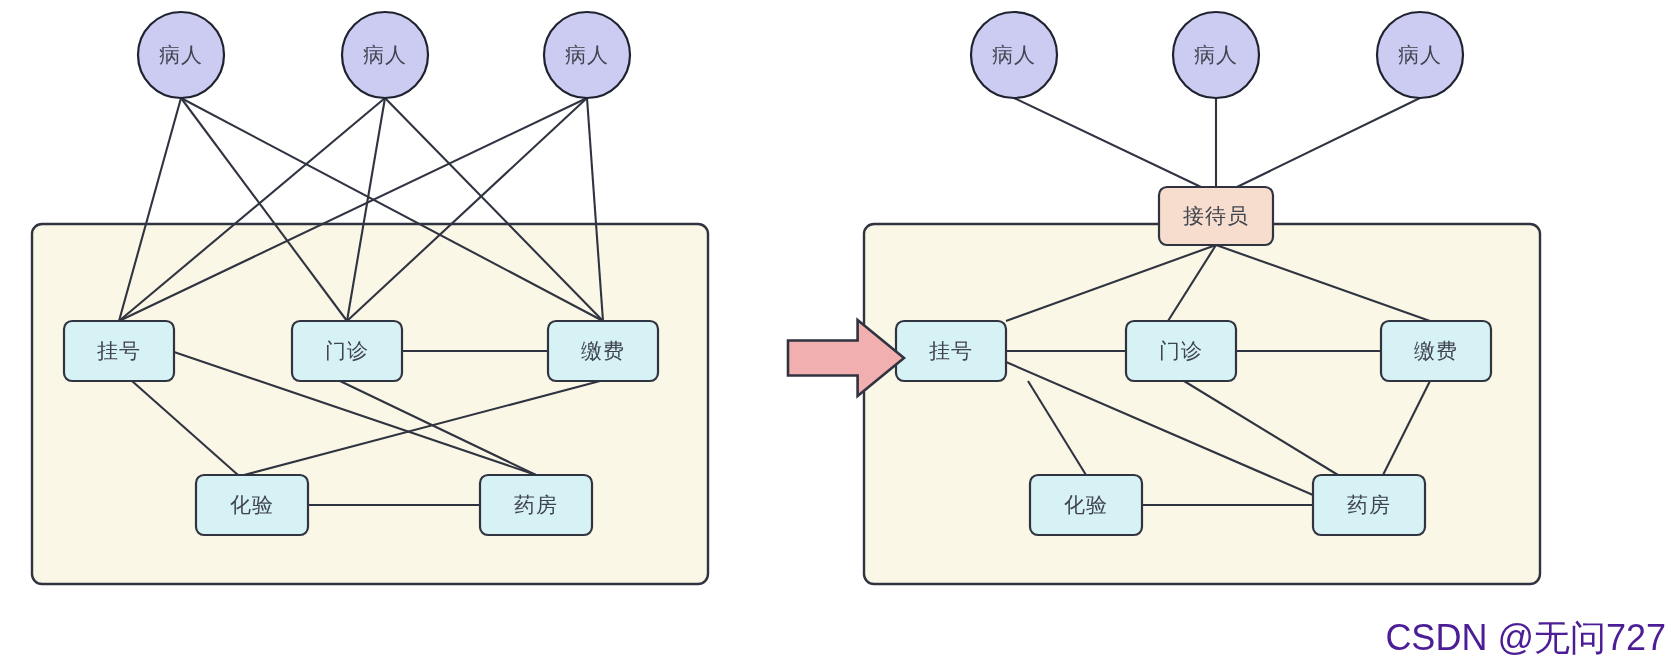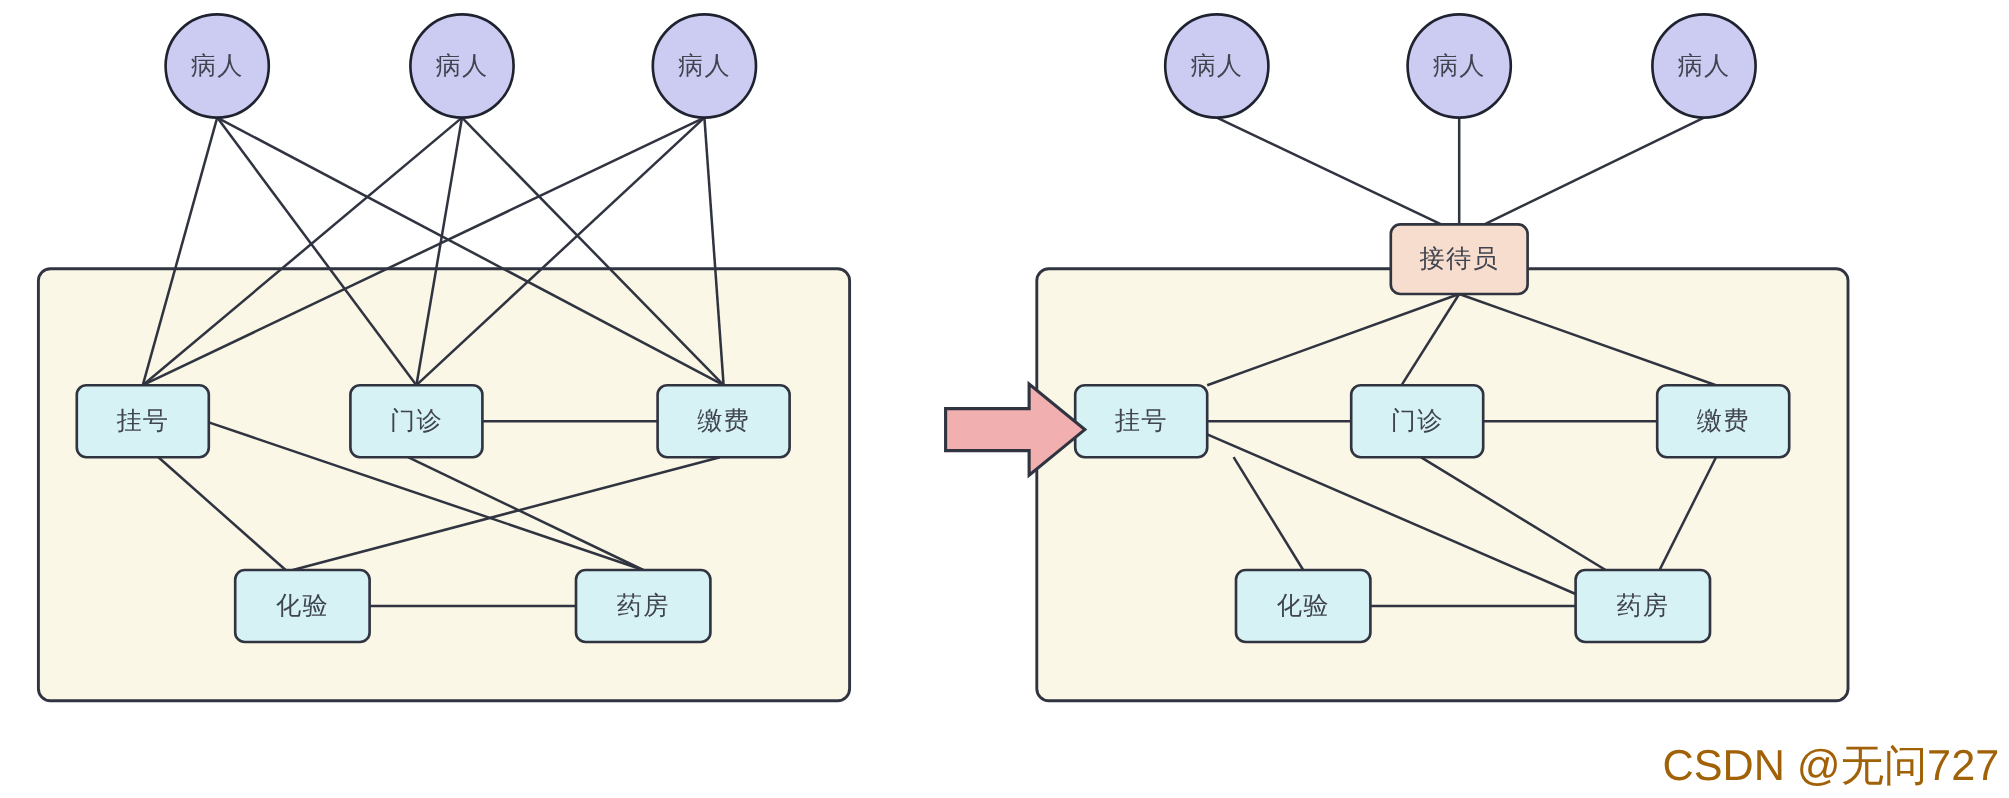--- a/index.html
+++ b/index.html
@@ -23,21 +23,21 @@
     letter-spacing:1px;
   }
   .circle-label{
     font-family:"Liberation Sans","DejaVu Sans",sans-serif;
     font-size:21px;fill:#3f4450;text-anchor:middle;dominant-baseline:middle;
     letter-spacing:1px;
   }
   .watermark{
     position:absolute;right:8px;bottom:2px;
     font-family:"Liberation Sans","DejaVu Sans",sans-serif;
-    font-size:36px;color:#a16207;white-space:nowrap;user-select:none;
+    font-size:36px;color:#4c1d95;white-space:nowrap;user-select:none;
   }
 </style>
 </head>
 <body>
 
 <div id="stage">
   <svg id="diagram" viewBox="0 0 1674 665">
     <g id="panels-layer">
         <rect x="32" y="224" width="676" height="360" rx="10" ry="10" class="panel-rect"></rect>
         <rect x="864" y="224" width="676" height="360" rx="10" ry="10" class="panel-rect"></rect>

